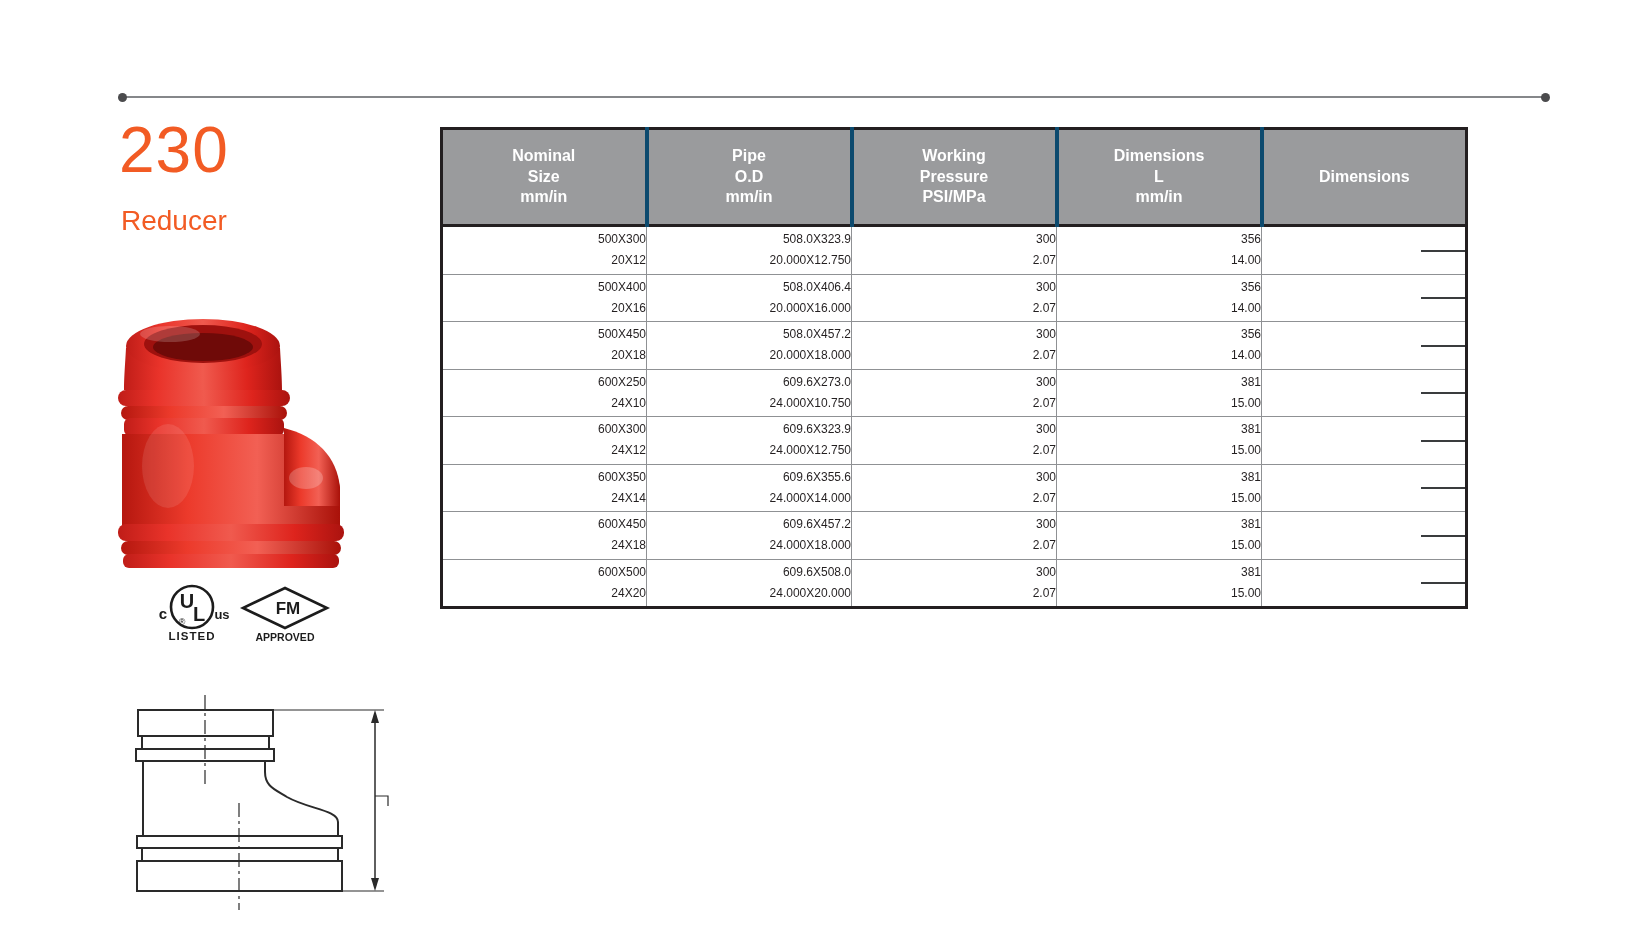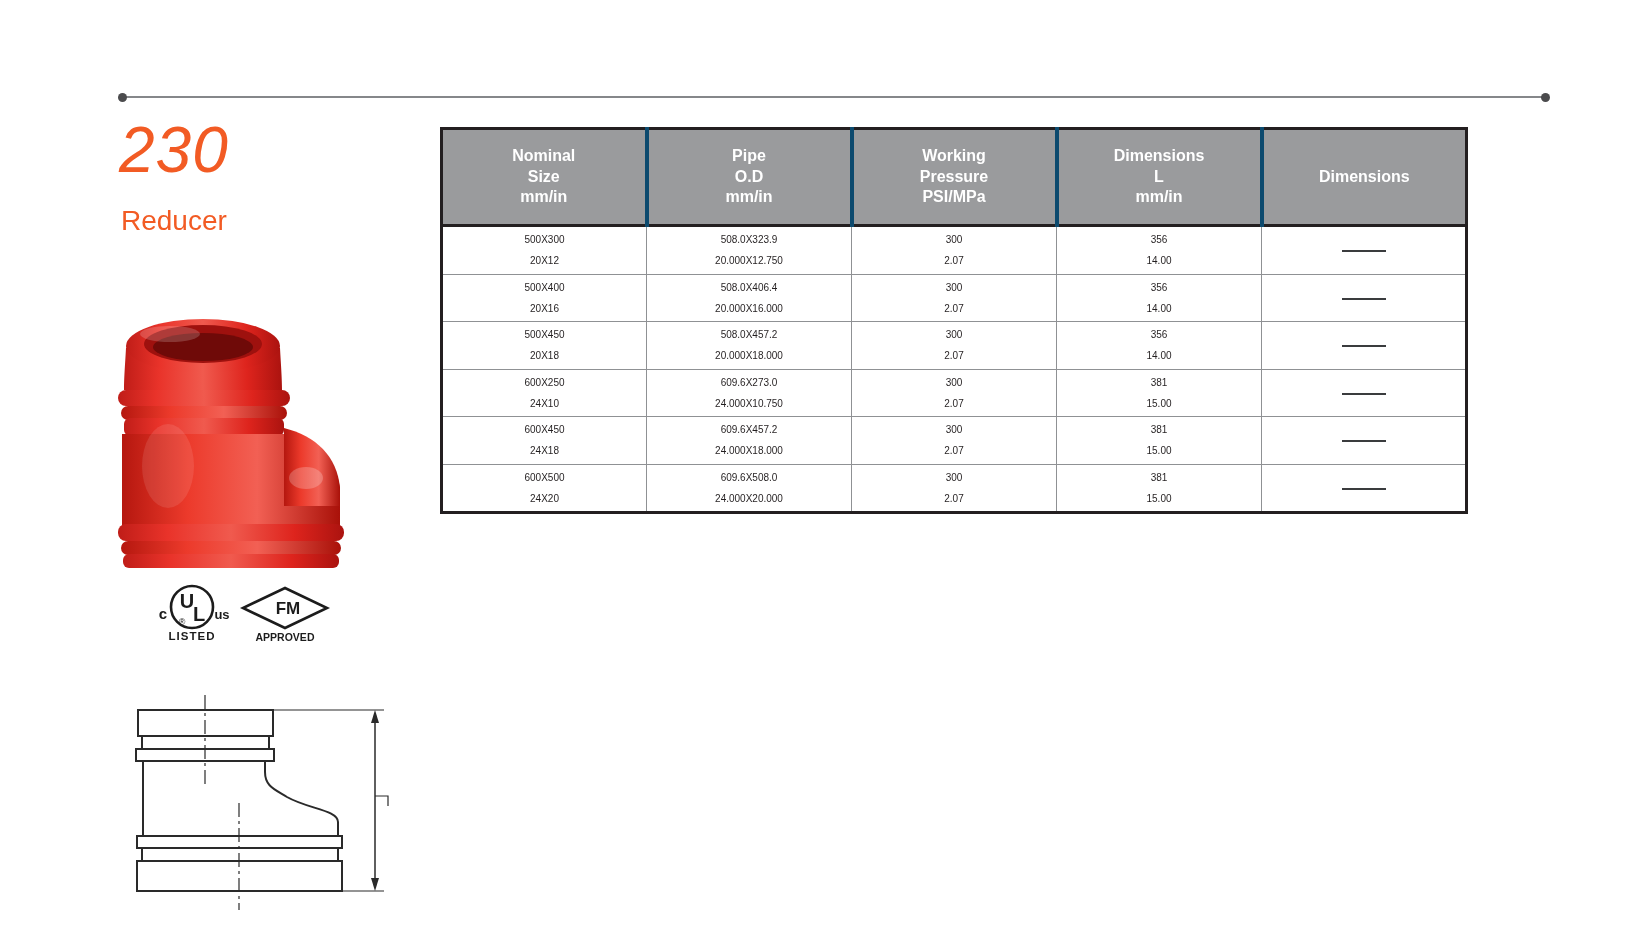--- a/index.html
+++ b/index.html
@@ -29,21 +29,20 @@
   .rule-dot.left { left: 118px; }
   .rule-dot.right { left: 1541px; }
 
   
   .model-number {
     left: 119px; top: 116px;
     font-size: 64px;
     line-height: 68px;
     color: #f25b24;
     letter-spacing: 1px;
-    font-style: italic;
   }
   .product-name {
     left: 121px; top: 202px;
     font-size: 28px;
     line-height: 37px;
     color: #f25b24;
   }
 
   
   .product-photo { left: 110px; top: 296px; }
@@ -67,25 +66,25 @@
     line-height: 20.5px;
     height: 92px;
     text-align: center;
     vertical-align: middle;
     border-left: 4px solid #0c4a6e;
     border-bottom: 3px solid #231f20;
   }
   table.spec-table thead th:first-child { border-left: none; }
   table.spec-table tbody td {
     height: 44.5px;
-    text-align: center;
+    text-align: right;
     vertical-align: middle;
     border: 1px solid #8f9194;
     color: #231f20;
-    font-size: 10px;
+    font-size: 12px;
     line-height: 21px;
     padding: 1px 0;
   }
   .dash {
     display: inline-block;
     width: 44px;
     height: 0;
     border-top: 2.5px solid #3a3c3e;
     vertical-align: middle;
   }
@@ -283,20 +282,58 @@
           <div>2.07</div>
         </td>
         <td>
           <div>381</div>
           <div>15.00</div>
         </td>
         <td><span class="dash"></span></td>
       </tr>
       <tr>
         <td>
+          <div>600X300</div>
+          <div>24X12</div>
+        </td>
+        <td>
+          <div>609.6X323.9</div>
+          <div>24.000X12.750</div>
+        </td>
+        <td>
+          <div>300</div>
+          <div>2.07</div>
+        </td>
+        <td>
+          <div>381</div>
+          <div>15.00</div>
+        </td>
+        <td><span class="dash"></span></td>
+      </tr>
+      <tr>
+        <td>
+          <div>600X350</div>
+          <div>24X14</div>
+        </td>
+        <td>
+          <div>609.6X355.6</div>
+          <div>24.000X14.000</div>
+        </td>
+        <td>
+          <div>300</div>
+          <div>2.07</div>
+        </td>
+        <td>
+          <div>381</div>
+          <div>15.00</div>
+        </td>
+        <td><span class="dash"></span></td>
+      </tr>
+      <tr>
+        <td>
           <div>600X450</div>
           <div>24X18</div>
         </td>
         <td>
           <div>609.6X457.2</div>
           <div>24.000X18.000</div>
         </td>
         <td>
           <div>300</div>
           <div>2.07</div>

